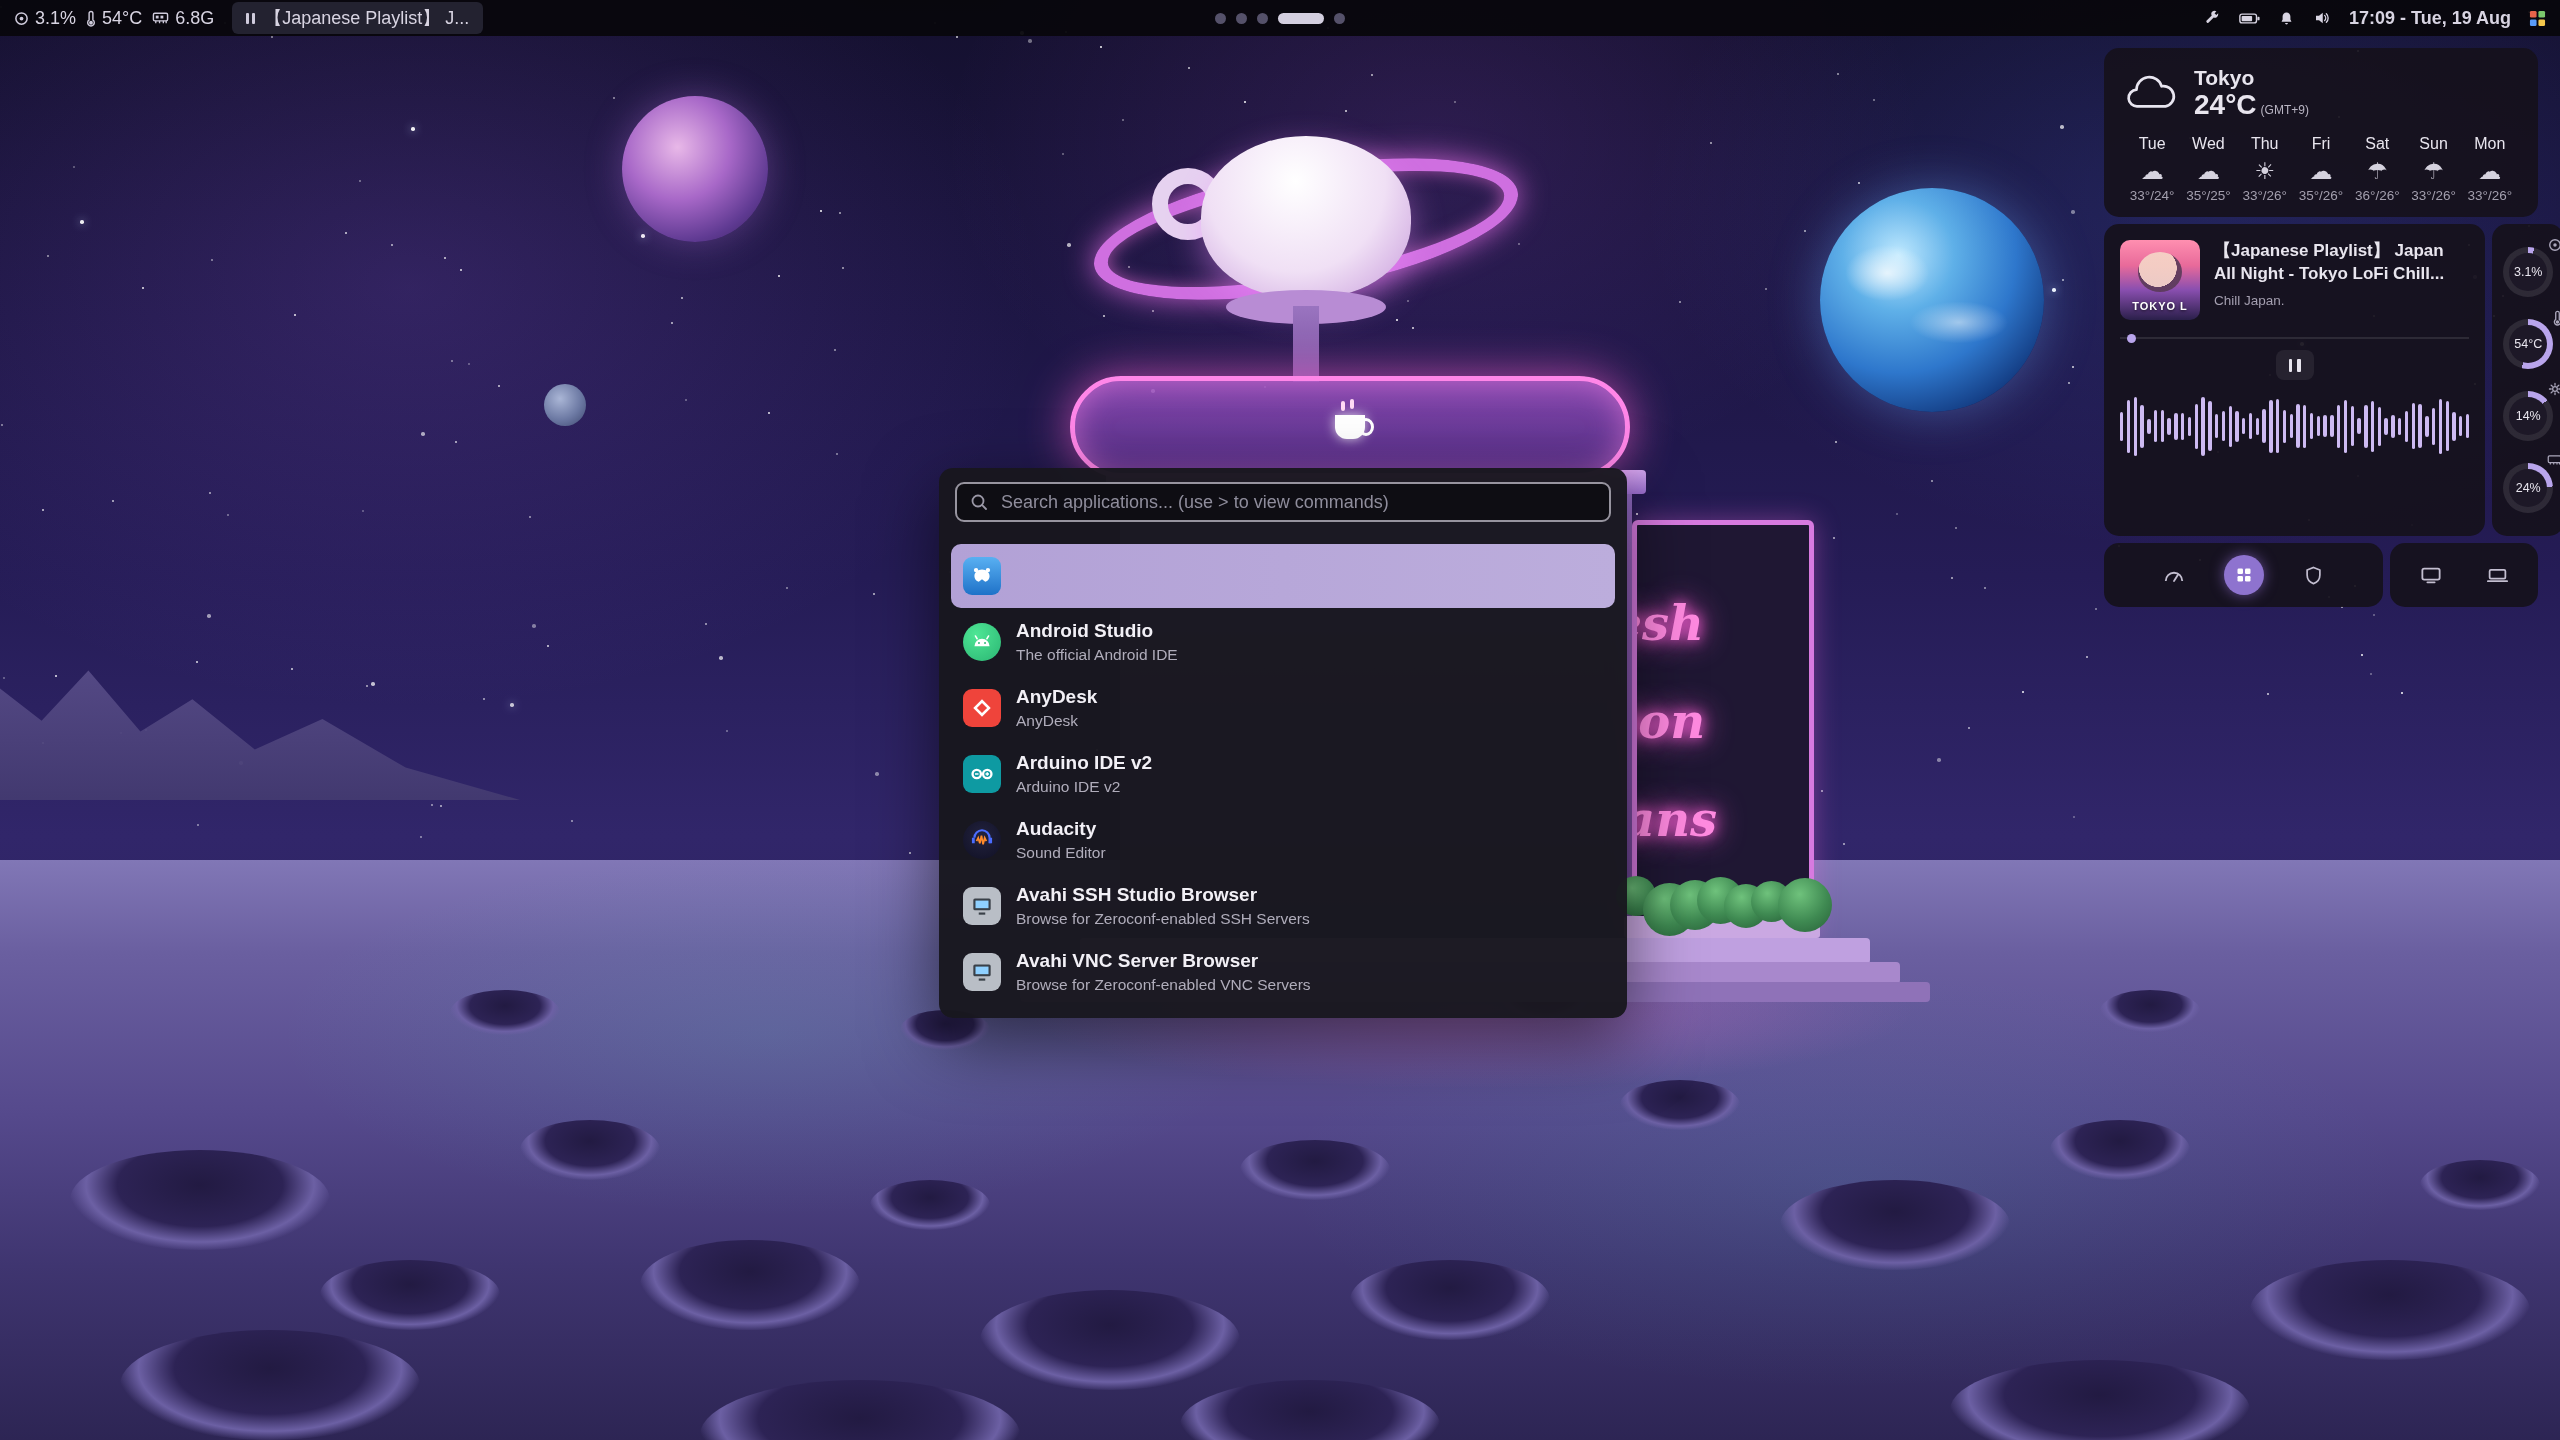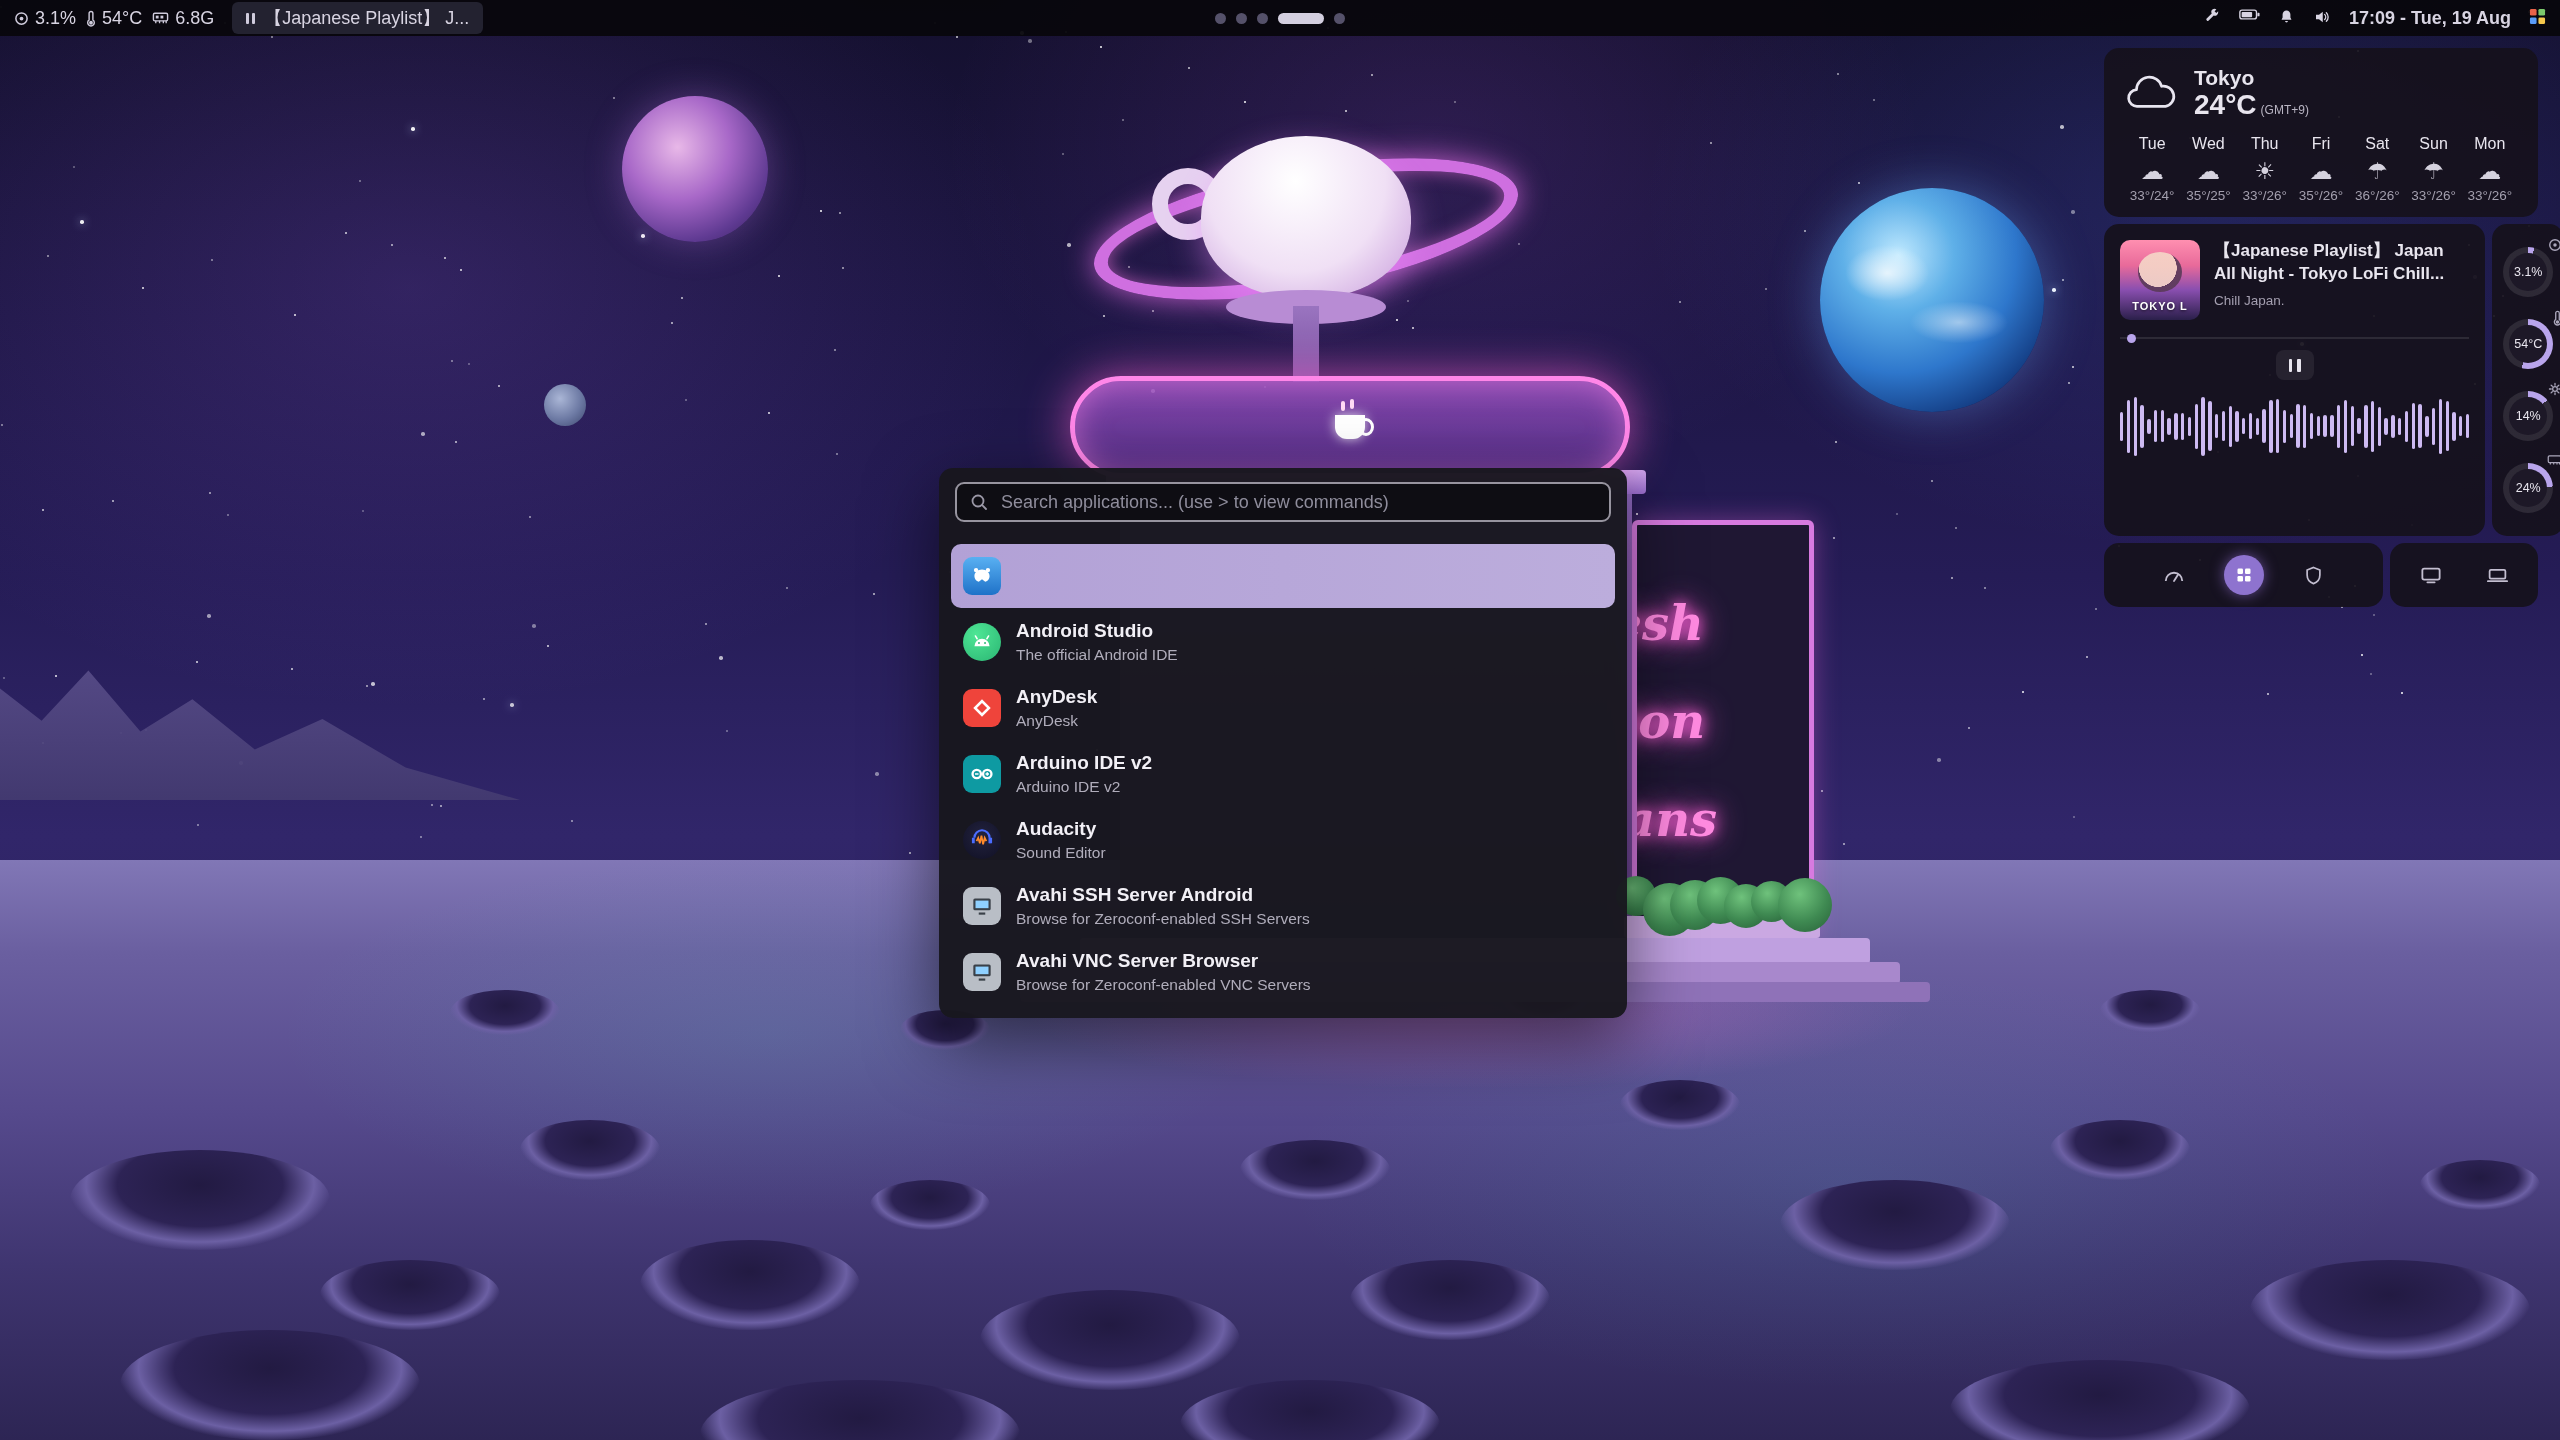--- a/index.html
+++ b/index.html
@@ -96,21 +96,21 @@
   .tb-left { display:flex; align-items:center; gap:10px; padding-left:14px; }
   .tb-stat { display:flex; align-items:center; gap:6px; }
   .tb-pill { display:flex; align-items:center; gap:9px; background:#232230; border-radius:6px;
     padding:4px 14px; margin-left:8px; }
   .pausebars { display:flex; gap:3px; }
   .pausebars i { display:block; width:3px; height:11px; background:#cfcbdc; border-radius:1px; }
   .ws-dots { position:absolute; left:50%; top:0; height:36px; transform:translateX(-50%);
     display:flex; align-items:center; gap:10px; }
   .ws-dot { width:11px; height:11px; border-radius:6px; background:#55516a; }
   .ws-dot.active { width:46px; background:#d4cfe0; }
-  .tb-right { margin-left:auto; display:flex; align-items:flex-start; gap:18px; padding-right:14px; }
+  .tb-right { margin-left:auto; display:flex; align-items:center; gap:18px; padding-right:14px; }
   .tb-clock { font-weight:bold; }
 
   
   #launcher { position:absolute; left:939px; top:468px; width:688px; z-index:50;
     background:rgba(24,23,30,.97); border-radius:14px; padding:14px 0 12px;
     box-shadow:0 24px 70px rgba(0,0,0,.55); }
   .search-wrap { margin:0 16px 22px; position:relative; }
   .search-wrap input { width:100%; height:40px; background:#0e0d13; border:2px solid #97949f;
     border-radius:9px; color:#c7c5cf; font-size:18px; padding:0 14px 0 44px; outline:none;
     font-family:inherit; }
@@ -604,21 +604,21 @@
 
   <div class="l-item">
     <div class="l-icon ai-avahi">
           <svg viewBox="0 0 24 24" width="26" height="26">
             <rect x="4" y="5" width="16" height="11" rx="1.5" fill="#3a4048"></rect>
             <rect x="6" y="7" width="12" height="7" fill="#8fd0ff"></rect>
             <rect x="9" y="18" width="6" height="2" fill="#3a4048"></rect>
           </svg>
         </div>
     <div>
-      <div class="l-title">Avahi SSH Server Android</div>
+      <div class="l-title">Avahi SSH Studio Browser</div>
       <div class="l-desc">Browse for Zeroconf-enabled SSH Servers</div>
     </div>
   </div>
 
   <div class="l-item">
     <div class="l-icon ai-avahi">
           <svg viewBox="0 0 24 24" width="26" height="26">
             <rect x="4" y="5" width="16" height="11" rx="1.5" fill="#3a4048"></rect>
             <rect x="6" y="7" width="12" height="7" fill="#8fd0ff"></rect>
             <rect x="9" y="18" width="6" height="2" fill="#3a4048"></rect>

